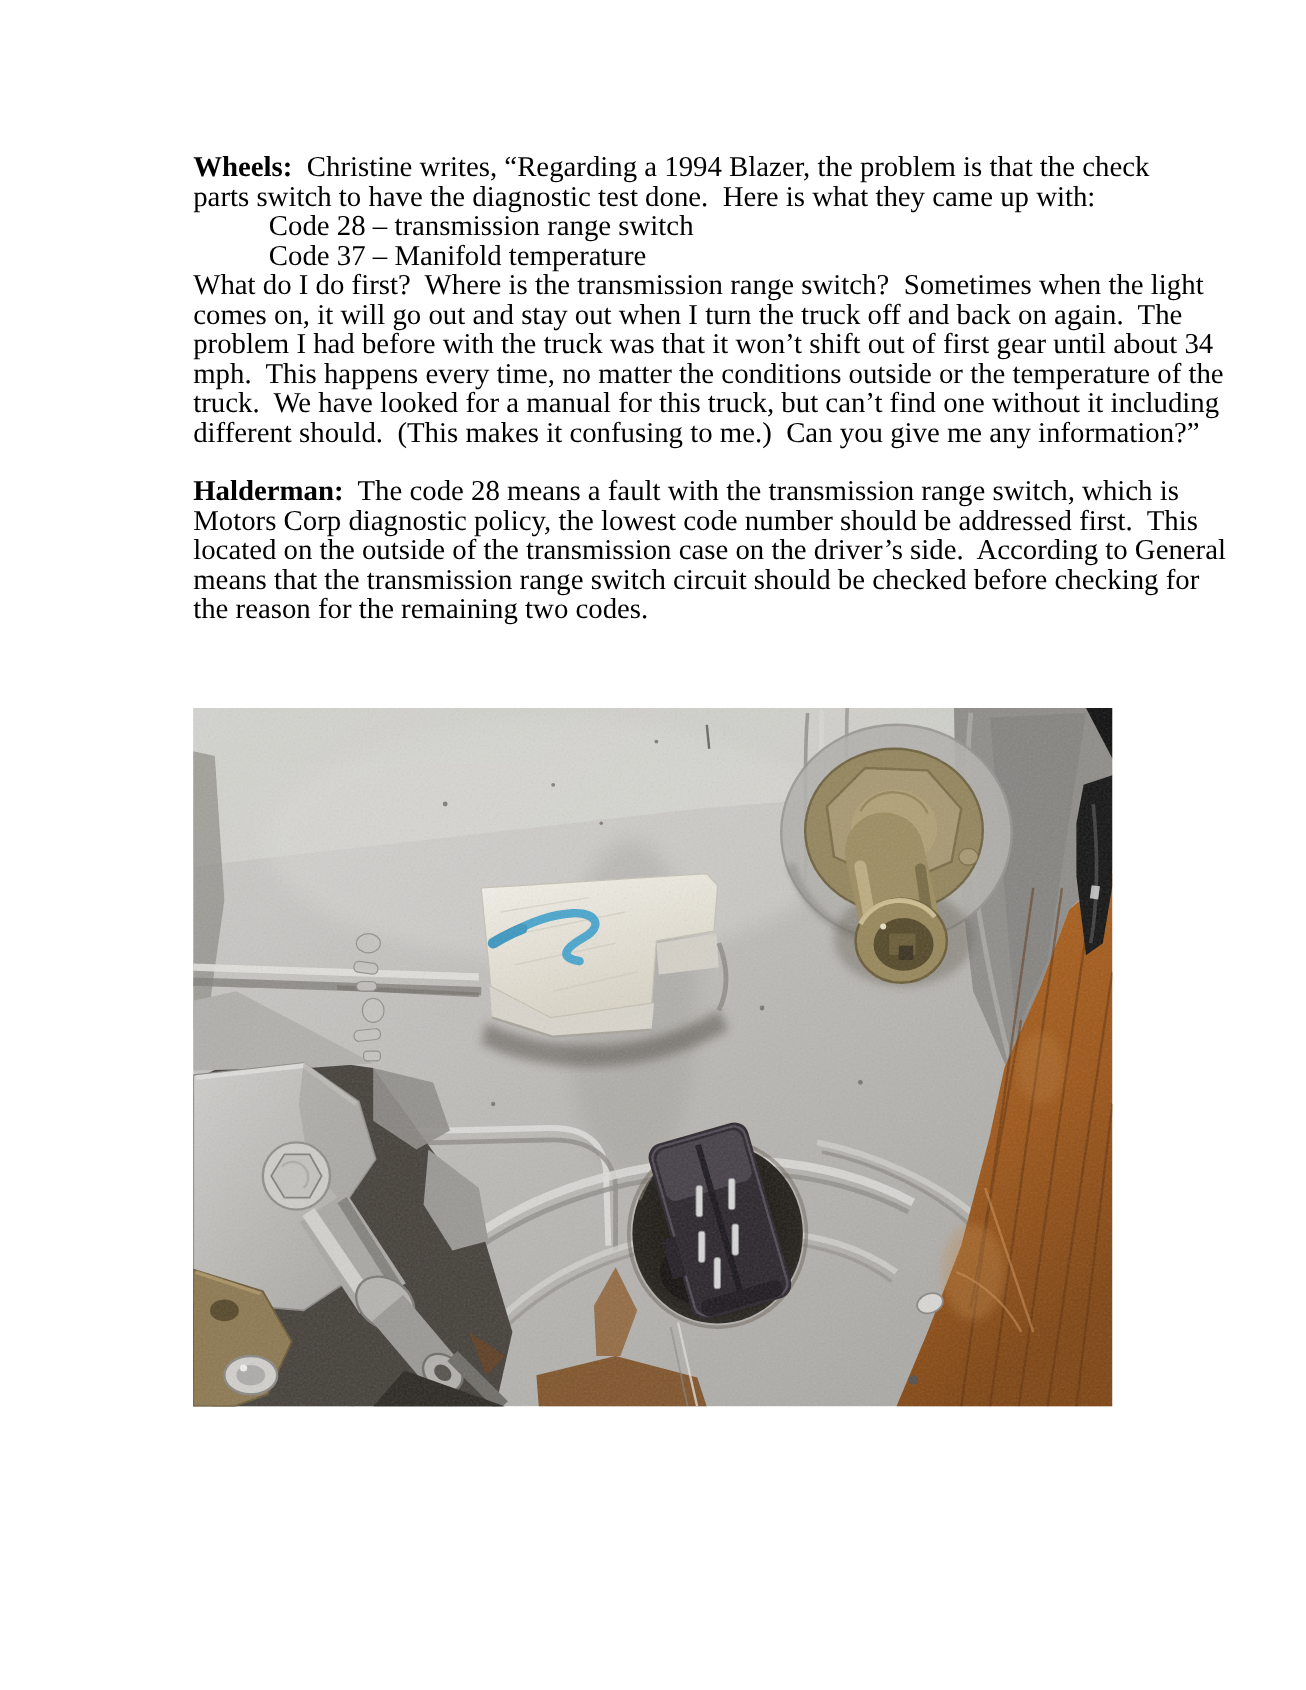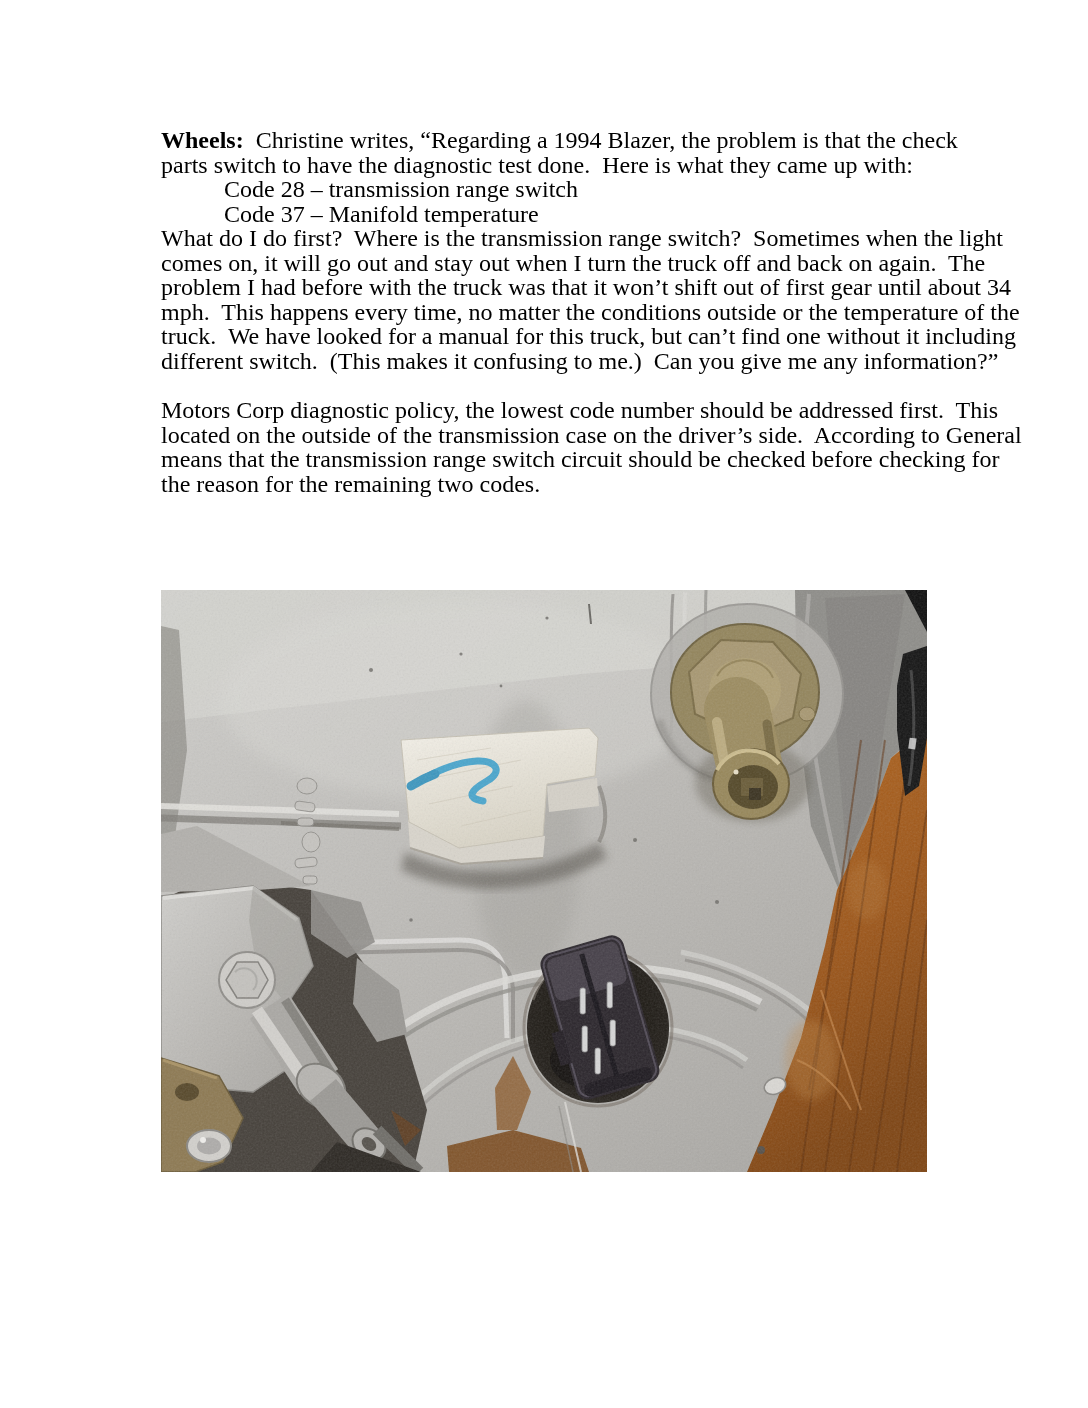--- a/index.html
+++ b/index.html
@@ -22,24 +22,25 @@
     <div class="para">
       <div class="line"><span class="b">Wheels:</span><span>  Christine writes, “Regarding a 1994 Blazer, the problem is that the check</span></div>
       <div class="line">parts switch to have the diagnostic test done.  Here is what they came up with:</div>
       <div class="line indent">Code 28 – transmission range switch</div>
       <div class="line indent">Code 37 – Manifold temperature</div>
       <div class="line">What do I do first?  Where is the transmission range switch?  Sometimes when the light</div>
       <div class="line">comes on, it will go out and stay out when I turn the truck off and back on again.  The</div>
       <div class="line">problem I had before with the truck was that it won’t shift out of first gear until about 34</div>
       <div class="line">mph.  This happens every time, no matter the conditions outside or the temperature of the</div>
       <div class="line">truck.  We have looked for a manual for this truck, but can’t find one without it including</div>
-      <div class="line">different switch.  (This makes it confusing to me.)  Can you give me any information?”</div>
+      <div class="line">different should.  (This makes it confusing to me.)  Can you give me any information?”</div>
     </div>
     <div class="spacer"></div>
     <div class="para">
+      <div class="line"><span class="b">Halderman:</span><span>  The code 28 means a fault with the transmission range switch, which is</span></div>
       <div class="line">Motors Corp diagnostic policy, the lowest code number should be addressed first.  This</div>
       <div class="line">located on the outside of the transmission case on the driver’s side.  According to General</div>
       <div class="line">means that the transmission range switch circuit should be checked before checking for</div>
       <div class="line">the reason for the remaining two codes.</div>
     </div>
   </div>
 
   <svg class="photo" viewBox="0 0 766 582" xmlns="http://www.w3.org/2000/svg">
     <defs>
       <linearGradient id="g-case" x1="0" y1="0" x2="1" y2="1">

